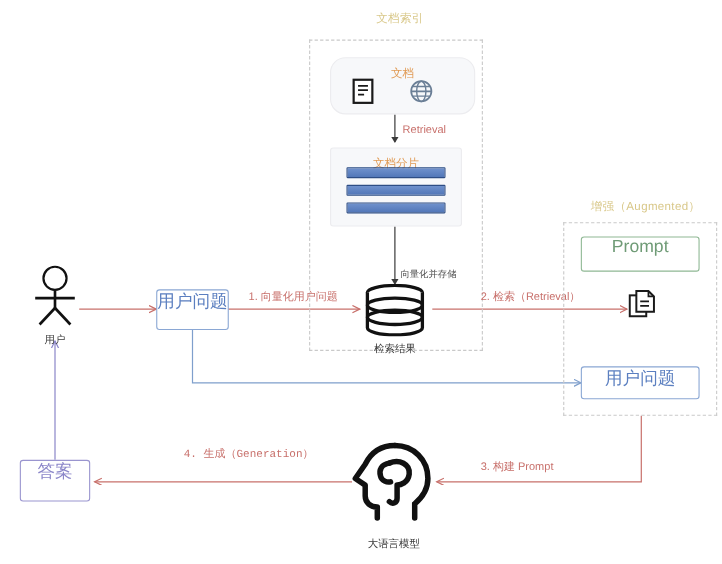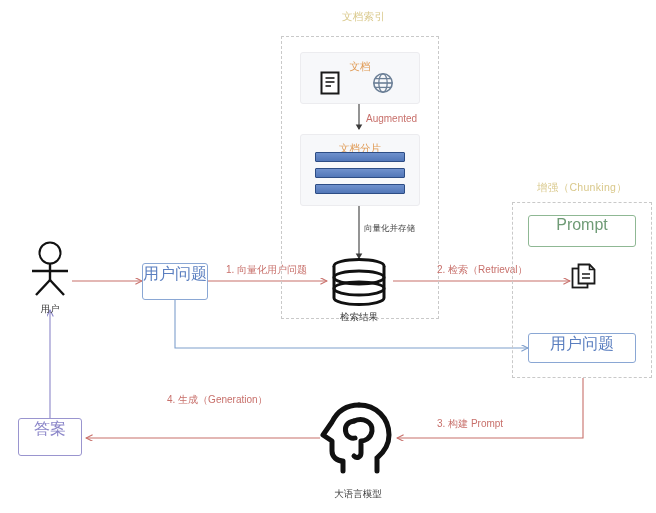--- a/index.html
+++ b/index.html
@@ -46,21 +46,21 @@
     border: 1px solid #2d4d85;
     border-radius: 1px;
   }
 
   .edge-label {
     position: absolute;
     color: #c8706b;
     font-size: 10px;
     white-space: nowrap;
   }
-  .edge-label.dark { color: #4a4a4a; font-size: 8.5px; }
+  .edge-label.dark { color: #4a4a4a; font-size: 8.5px; margin-top: 21px; }
 
   .node-box {
     position: absolute;
     display: flex; align-items: flex-start; justify-content: center;
     border-radius: 3px;
     font-size: 16px;
     background: #ffffff;
   }
   .node-blue { border: 1px solid #8aa7d4; color: #5b7fc0; }
   .node-green { border: 1px solid #8fb894; color: #6f9b76; }
@@ -112,42 +112,42 @@
     <path d="M583,378 L583,438 L397,438" fill="none" stroke="#c8706b" stroke-width="1.1" marker-end="url(#arrR)"></path>
 
     <line x1="320" y1="438" x2="86" y2="438" stroke="#c8706b" stroke-width="1.1" marker-end="url(#arrR)"></line>
 
     <path d="M50,418 L50,310" fill="none" stroke="#8b86c9" stroke-width="1.1" marker-end="url(#arrP)"></path>
   </svg>
 
   <div class="region-label" style="left:342px; top:10px;">文档索引</div>
   <div class="dashed-region" style="left:281px; top:36px; width:158px; height:283px;"></div>
 
-  <div class="panel-box" style="left:300px; top:52px; width:120px; height:52px;">
+  <div class="panel-box" style="left:300px; top:52px; width:132px; height:52px;border-radius:14px;">
     <div class="panel-title">文档</div>
   </div>
   <div class="icon-wrap" style="left:318px; top:70px; width:24px; height:26px;">
     <svg width="20" height="24" viewBox="0 0 20 24">
       <rect x="1.5" y="1.5" width="17" height="21" fill="#fff" stroke="#1a1a1a" stroke-width="2"></rect>
       <line x1="5.5" y1="7" x2="14.5" y2="7" stroke="#1a1a1a" stroke-width="1.6"></line>
       <line x1="5.5" y1="11" x2="14.5" y2="11" stroke="#1a1a1a" stroke-width="1.6"></line>
       <line x1="5.5" y1="15" x2="11" y2="15" stroke="#1a1a1a" stroke-width="1.6"></line>
     </svg>
   </div>
   <div class="icon-wrap" style="left:370px; top:70px; width:26px; height:26px;">
     <svg width="22" height="22" viewBox="0 0 22 22">
       <circle cx="11" cy="11" r="9.2" fill="none" stroke="#6b7f96" stroke-width="1.6"></circle>
       <ellipse cx="11" cy="11" rx="4.2" ry="9.2" fill="none" stroke="#6b7f96" stroke-width="1.3"></ellipse>
       <line x1="1.8" y1="11" x2="20.2" y2="11" stroke="#6b7f96" stroke-width="1.6"></line>
       <line x1="3.2" y1="6.6" x2="18.8" y2="6.6" stroke="#6b7f96" stroke-width="1.3"></line>
       <line x1="3.2" y1="15.4" x2="18.8" y2="15.4" stroke="#6b7f96" stroke-width="1.3"></line>
     </svg>
   </div>
 
-  <div class="edge-label" style="left:366px; top:113px;">Augmented</div>
+  <div class="edge-label" style="left:366px; top:113px;">Retrieval</div>
 
   <div class="panel-box" style="left:300px; top:134px; width:120px; height:72px;">
     <div class="panel-title">文档分片</div>
   </div>
   <div class="chunk-bar" style="left:315px; top:152px; width:90px; height:10px;"></div>
   <div class="chunk-bar" style="left:315px; top:168px; width:90px; height:10px;"></div>
   <div class="chunk-bar" style="left:315px; top:184px; width:90px; height:10px;"></div>
 
   <div class="edge-label dark" style="left:364px; top:223px;">向量化并存储</div>
 
@@ -172,23 +172,23 @@
   </div>
   <div class="caption" style="left:0px; top:303px; width:100px;">用户</div>
 
   <div class="node-box node-blue" style="left:142px; top:263px; width:66px; height:37px;">
     <span>用户问题</span>
   </div>
 
   <div class="edge-label" style="left:226px; top:263px;">1. 向量化用户问题</div>
   <div class="edge-label" style="left:437px; top:263px;">2. 检索（Retrieval）</div>
   <div class="edge-label" style="left:437px; top:417px;">3. 构建 Prompt</div>
-  <div class="edge-label" style="left:167px; top:393px;">4. 生成（Generation）</div>
-
-  <div class="region-label" style="left:537px; top:181px;">增强（Chunking）</div>
+  <div class="edge-label" style="left:167px; top:405px;font-family:Liberation Mono, monospace;">4. 生成（Generation）</div>
+
+  <div class="region-label" style="left:537px; top:181px;">增强（Augmented）</div>
   <div class="dashed-region" style="left:512px; top:202px; width:140px; height:176px;"></div>
 
   <div class="node-box node-green" style="left:528px; top:215px; width:108px; height:32px;">
     <span>Prompt</span>
   </div>
 
   <div class="icon-wrap" style="left:570px; top:262px; width:28px; height:30px;">
     <svg width="26" height="28" viewBox="0 0 26 28">
       <rect x="1.5" y="5.5" width="15" height="19" fill="#fff" stroke="#1a1a1a" stroke-width="1.8"></rect>
       <path d="M7.5,1.5 L18.5,1.5 L23.5,6.5 L23.5,20.5 L7.5,20.5 z" fill="#fff" stroke="#1a1a1a" stroke-width="1.8"></path>

